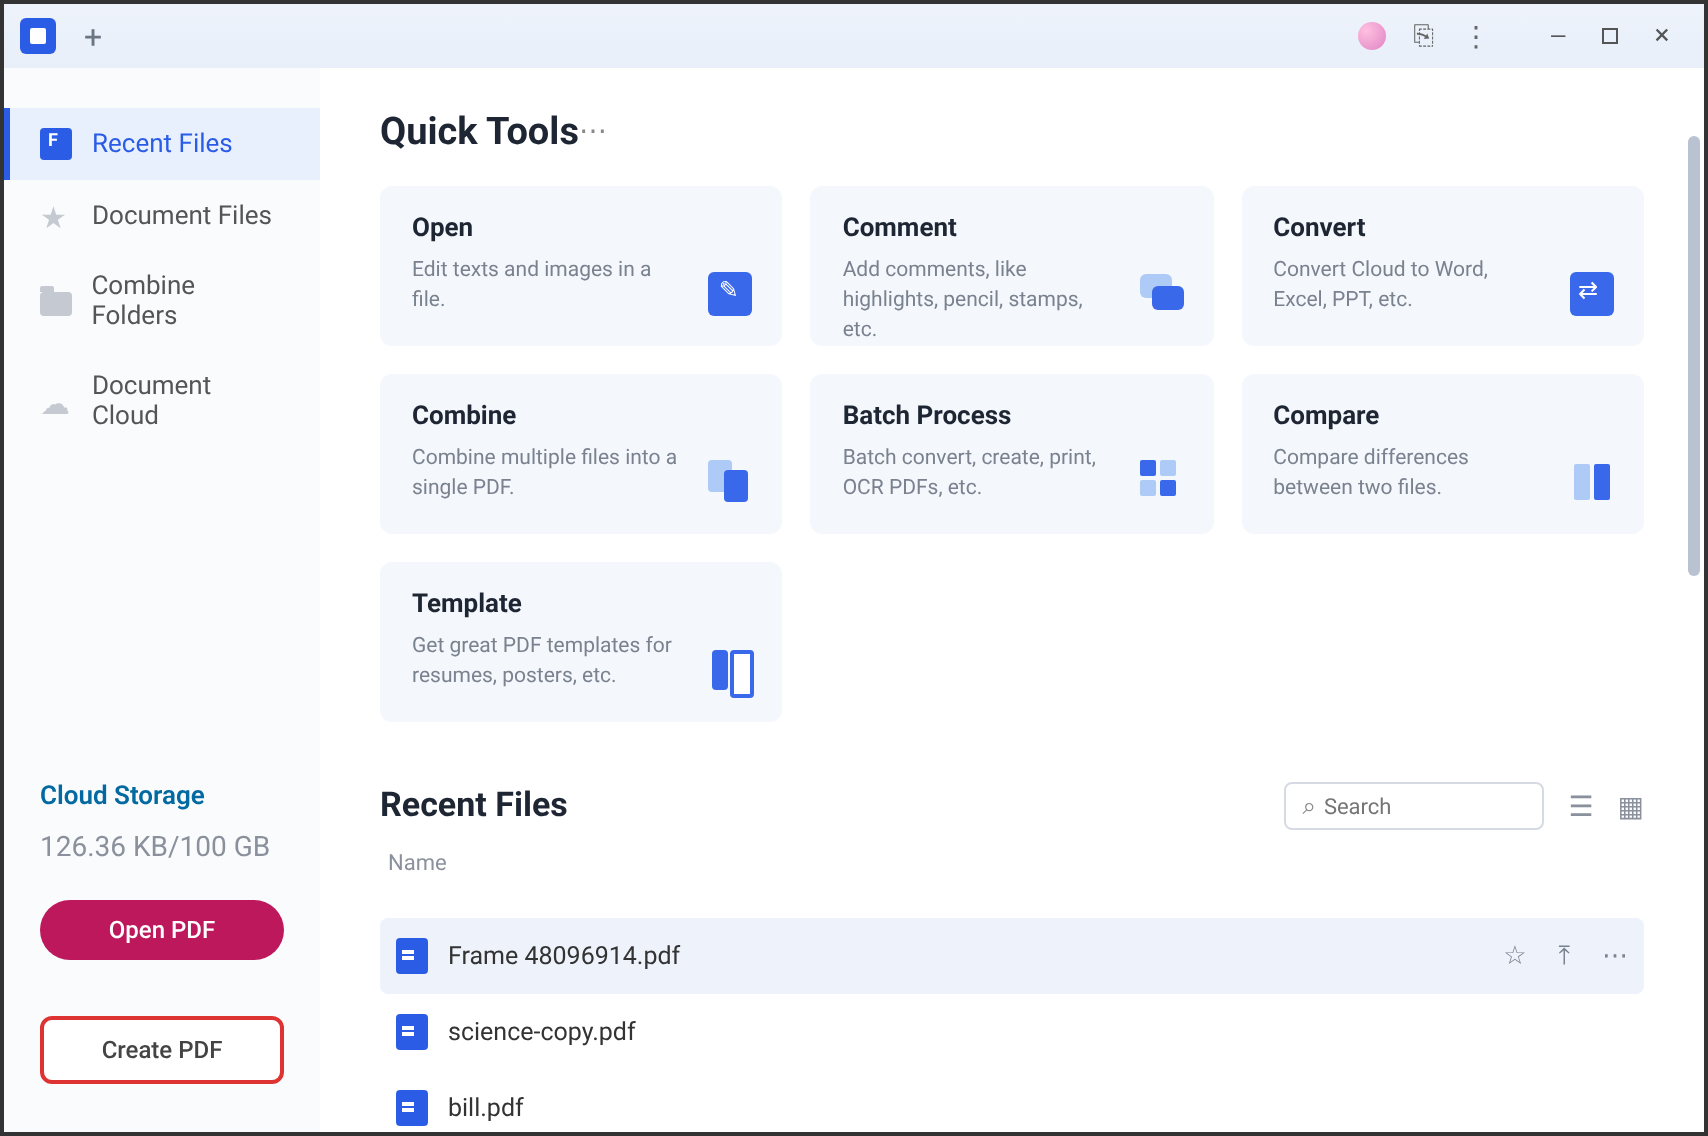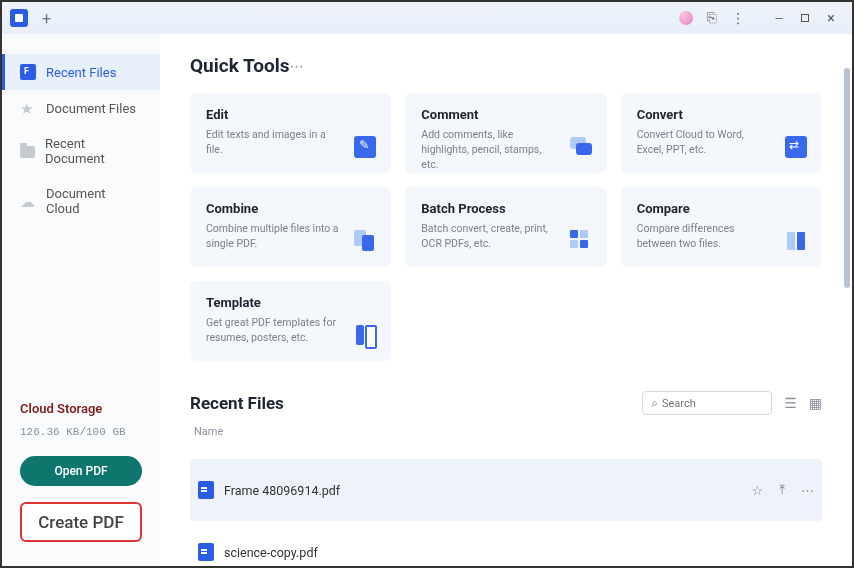--- a/index.html
+++ b/index.html
@@ -26,24 +26,24 @@
 .nav-item.active::before { content: ""; position: absolute; left: 0; top: 0; bottom: 0; width: 3px; background: #2b5ce6; }
 .nav-icon { width: 16px; height: 16px; display: inline-block; }
 .ni-file-a { background: #2b5ce6; border-radius: 2px; position: relative; }
 .ni-file-a::after { content: "F"; position: absolute; color: #fff; font-size: 9px; font-weight: bold; left: 4px; top: 2px; }
 .ni-star { color: #c4c9d2; font-size: 15px; }
 .ni-folder { background: #c4c9d2; border-radius: 2px; height: 12px; margin-top: 2px; position: relative; }
 .ni-folder::before { content: ""; position: absolute; top: -3px; left: 0; width: 7px; height: 3px; background: #c4c9d2; border-radius: 1px 1px 0 0; }
 .ni-cloud { color: #c4c9d2; font-size: 15px; }
 
 .sidebar-bottom { margin-top: auto; padding: 16px 18px 24px; }
-.cs-title { font-size: 13px; font-weight: 600; color: #7f1d1d; margin-bottom: 10px; }
-.cs-usage { font-size: 11px; color: #8a919c; margin-bottom: 18px; font-family: Liberation Mono, monospace; }
-.btn-open { width: 100%; background: #0f766e; color: #fff; border: none; border-radius: 16px; padding: 8px 0; font-size: 12px; font-weight: 500; margin-bottom: 16px; cursor: pointer; }
-.btn-create { width: 100%; background: #fff; color: #444; border: 2px solid #d33; border-radius: 6px; padding: 8px 0; font-size: 17px; font-weight: 500; cursor: pointer; }
+.cs-title { font-size: 13px; font-weight: 600; color: #0369a1; margin-bottom: 10px; }
+.cs-usage { font-size: 14px; color: #8a919c; margin-bottom: 18px; }
+.btn-open { width: 100%; background: #be185d; color: #fff; border: none; border-radius: 16px; padding: 8px 0; font-size: 12px; font-weight: 500; margin-bottom: 28px; cursor: pointer; }
+.btn-create { width: 100%; background: #fff; color: #444; border: 2px solid #d33; border-radius: 6px; padding: 8px 0; font-size: 12px; font-weight: 500; cursor: pointer; }
 
 .main { flex: 1; padding: 20px 30px 0 30px; overflow: hidden; background: #fff; position: relative; }
 .qt-header { display: flex; align-items: center; justify-content: flex-start; margin-bottom: 16px; }
 .qt-title { font-size: 19px; font-weight: 700; color: #1e2533; }
 .qt-dots { color: #888; font-size: 14px; letter-spacing: 1px; }
 
 .grid { display: grid; grid-template-columns: repeat(3, 1fr); gap: 14px; margin-bottom: 30px; }
 .card { background: #f4f7fc; border-radius: 6px; padding: 14px 16px; position: relative; height: 80px; cursor: pointer; }
 .card-title { font-size: 13px; font-weight: 700; color: #1e2533; margin-bottom: 5px; }
 .card-desc { font-size: 10.5px; color: #7a828f; line-height: 1.45; max-width: 135px; }
@@ -77,21 +77,21 @@
 
 .rf-header { display: flex; align-items: center; justify-content: space-between; margin-bottom: 10px; }
 .rf-title { font-size: 17px; font-weight: 700; color: #1e2533; }
 .rf-controls { display: flex; align-items: center; gap: 12px; }
 .search-box { display: flex; align-items: center; border: 1px solid #d6dbe3; border-radius: 4px; padding: 4px 8px; width: 130px; }
 .search-box input { border: none; outline: none; font-size: 11px; width: 100%; color: #666; }
 .search-ic { color: #888; font-size: 12px; margin-right: 4px; }
 .view-ic { color: #8a919c; font-size: 14px; }
 
 .col-name { font-size: 11px; color: #8a919c; margin-bottom: 21px; padding-left: 4px; }
-.file-row { display: flex; align-items: center; padding: 22px 8px; border-radius: 4px; gap: 10px; cursor: pointer; }
+.file-row { display: flex; align-items: center; padding: 10px 8px; border-radius: 4px; gap: 10px; cursor: pointer; }
 .file-row.hover { background: #eef3fb; }
 .file-icon { width: 16px; height: 18px; background: #2b5ce6; border-radius: 2px; position: relative; flex-shrink: 0; }
 .file-icon::after { content: ""; position: absolute; width: 6px; height: 2px; background: #fff; left: 3px; top: 6px; box-shadow: 0 3px 0 #fff; }
 .file-name { font-size: 12.5px; color: #333; flex: 1; }
 .file-actions { display: flex; gap: 16px; align-items: center; opacity: 0; }
 .file-row.hover .file-actions { opacity: 1; }
 .fa-ic { color: #7a828f; font-size: 13px; }
 
 .scrollbar { position: absolute; right: 2px; top: 0; width: 6px; height: 100%; }
 .sb-thumb { width: 100%; height: 220px; background: #b9c2d0; border-radius: 3px; margin-top: 34px; }
@@ -122,21 +122,21 @@
     <div class="nav-item active">
       <span class="nav-icon ni-file-a"></span>
       <span>Recent Files</span>
     </div>
     <div class="nav-item">
       <span class="nav-icon ni-star">★</span>
       <span>Document Files</span>
     </div>
     <div class="nav-item">
       <span class="nav-icon ni-folder"></span>
-      <span>Recent Document</span>
+      <span>Combine Folders</span>
     </div>
     <div class="nav-item">
       <span class="nav-icon ni-cloud">☁</span>
       <span>Document Cloud</span>
     </div>
 
     <div class="sidebar-bottom">
       <div class="cs-title">Cloud Storage</div>
       <div class="cs-usage">126.36 KB/100 GB</div>
       <button class="btn-open">Open PDF</button>
@@ -145,21 +145,21 @@
   </div>
 
   <div class="main">
     <div class="qt-header">
       <div class="qt-title">Quick Tools</div>
       <div class="qt-dots">⋯</div>
     </div>
 
     <div class="grid">
       <div class="card">
-        <div class="card-title">Edit</div>
+        <div class="card-title">Open</div>
         <div class="card-desc">Edit texts and images in a file.</div>
         <div class="card-icon">
             <div class="ci ci-edit"></div>
           </div>
       </div>
       <div class="card">
         <div class="card-title">Comment</div>
         <div class="card-desc">Add comments, like highlights, pencil, stamps, etc.</div>
         <div class="card-icon">
             <div class="ci ci-comment"></div>

